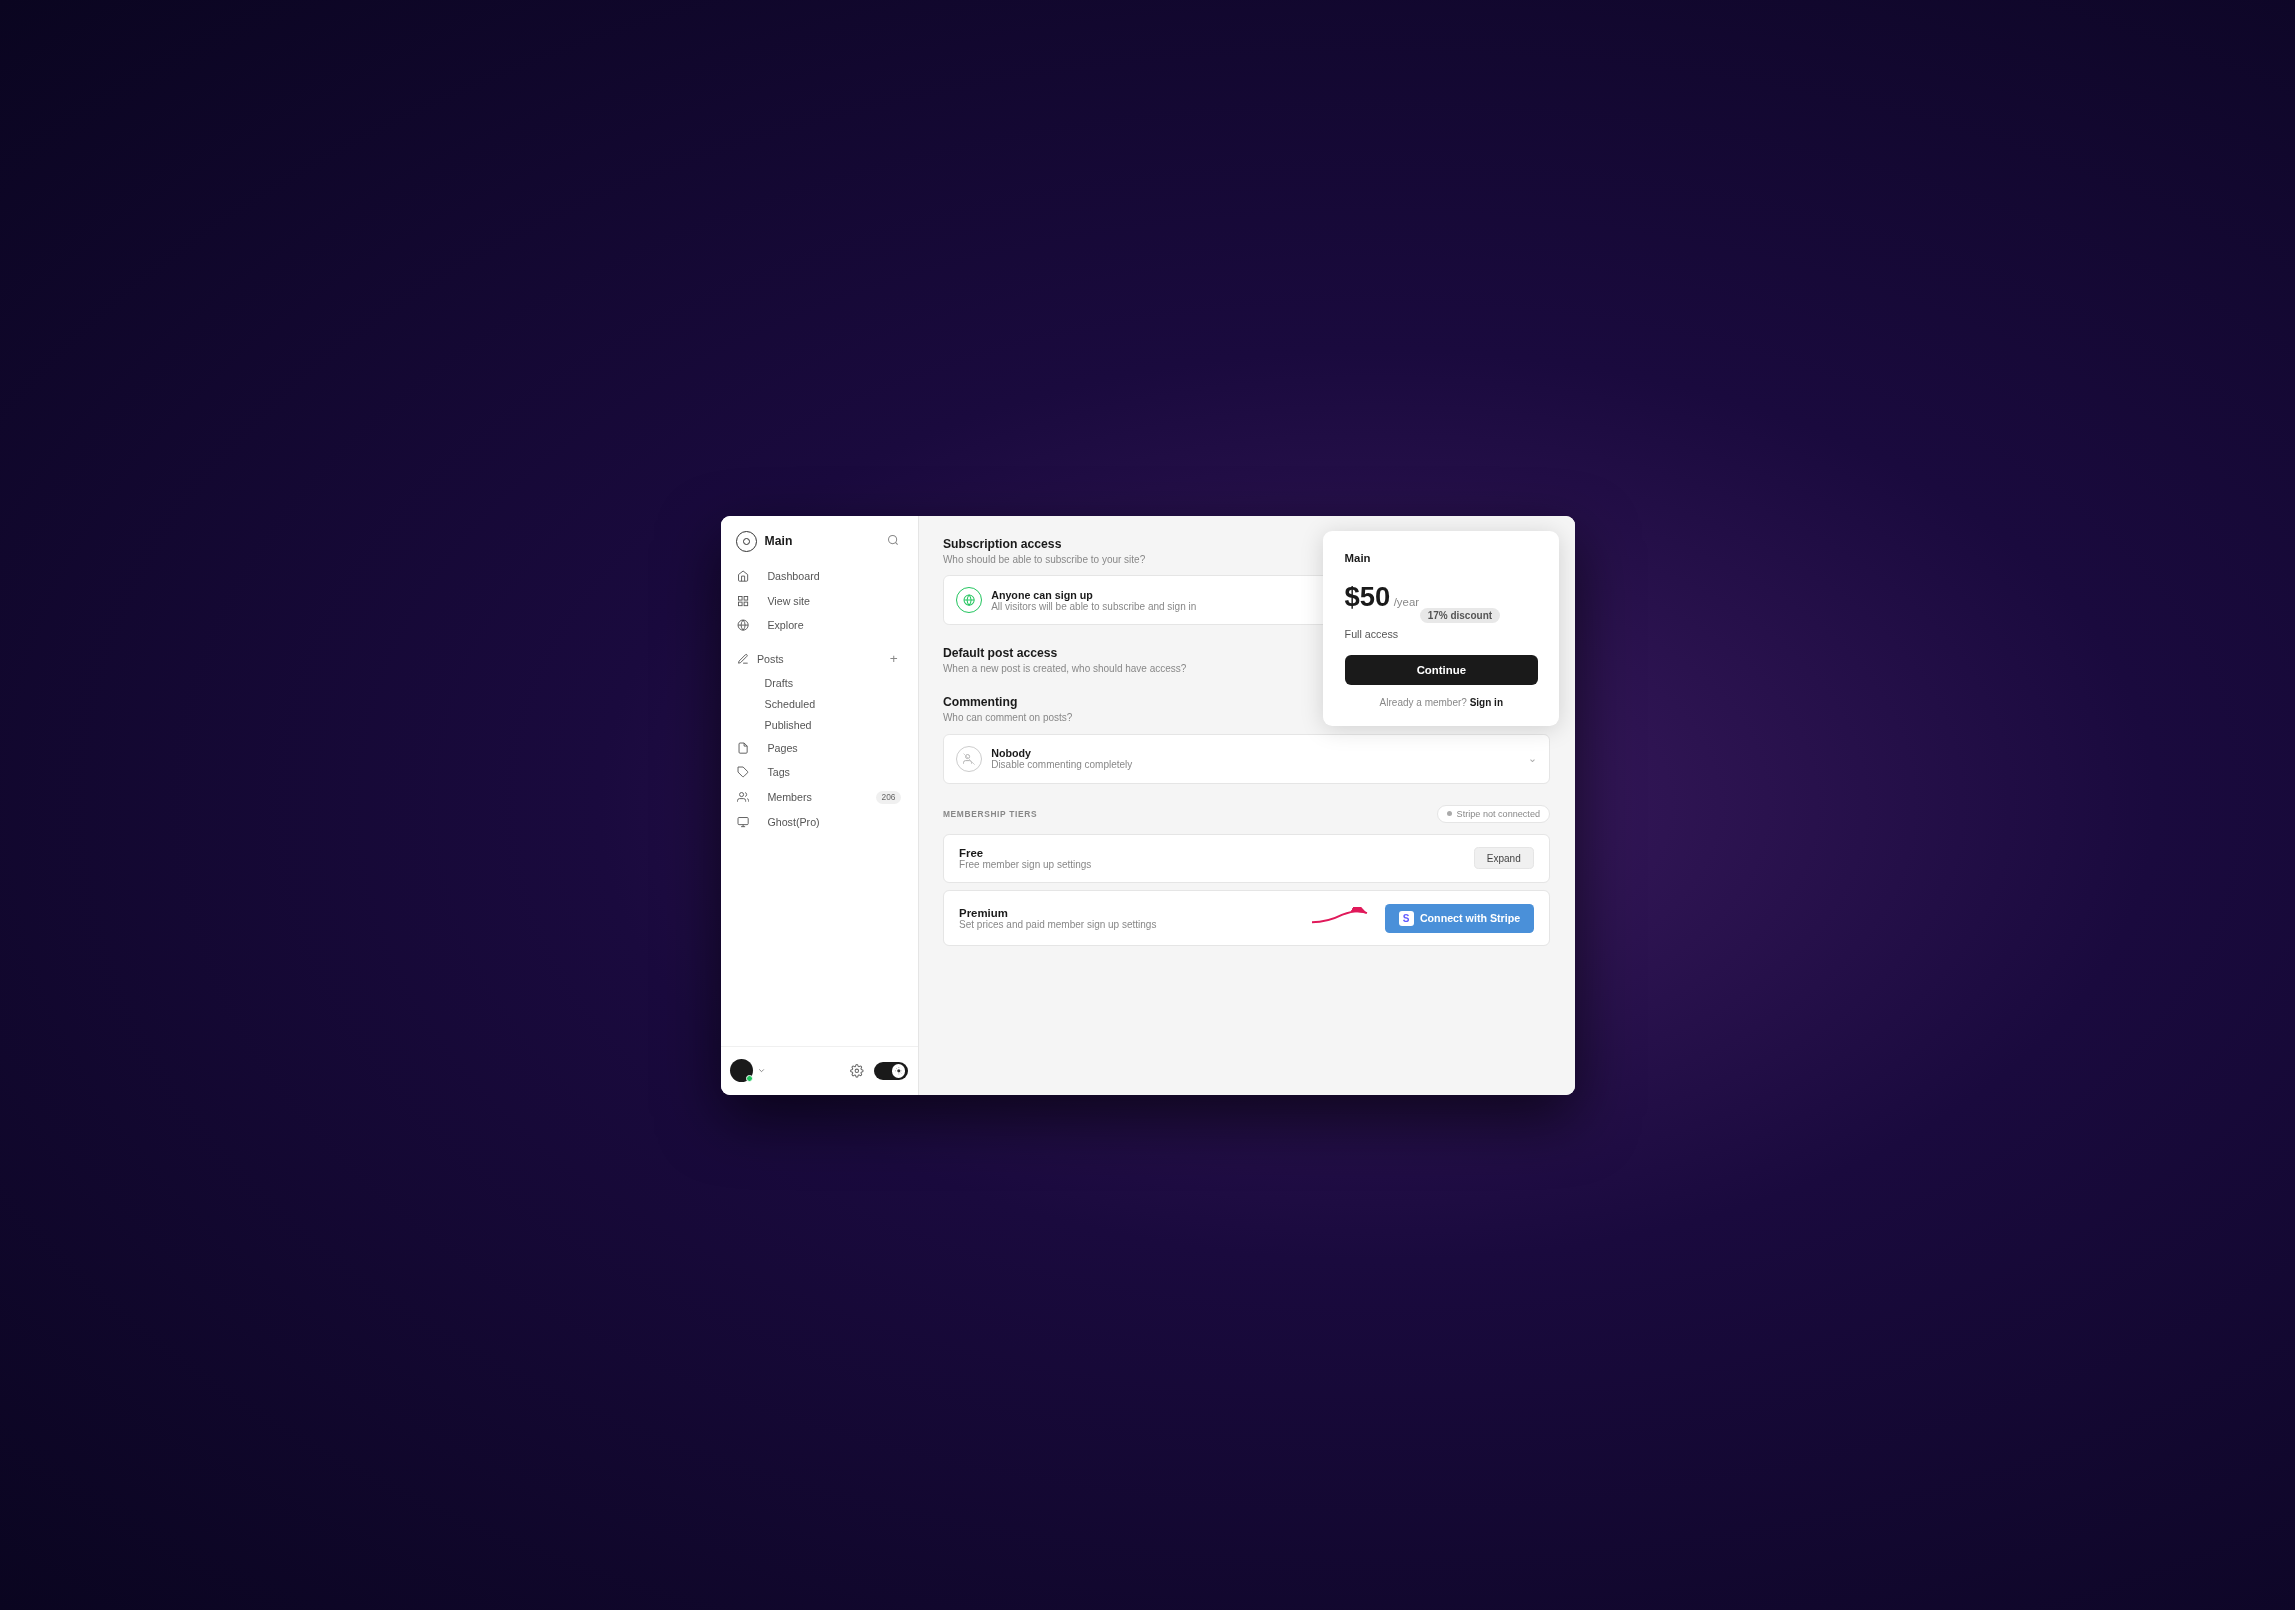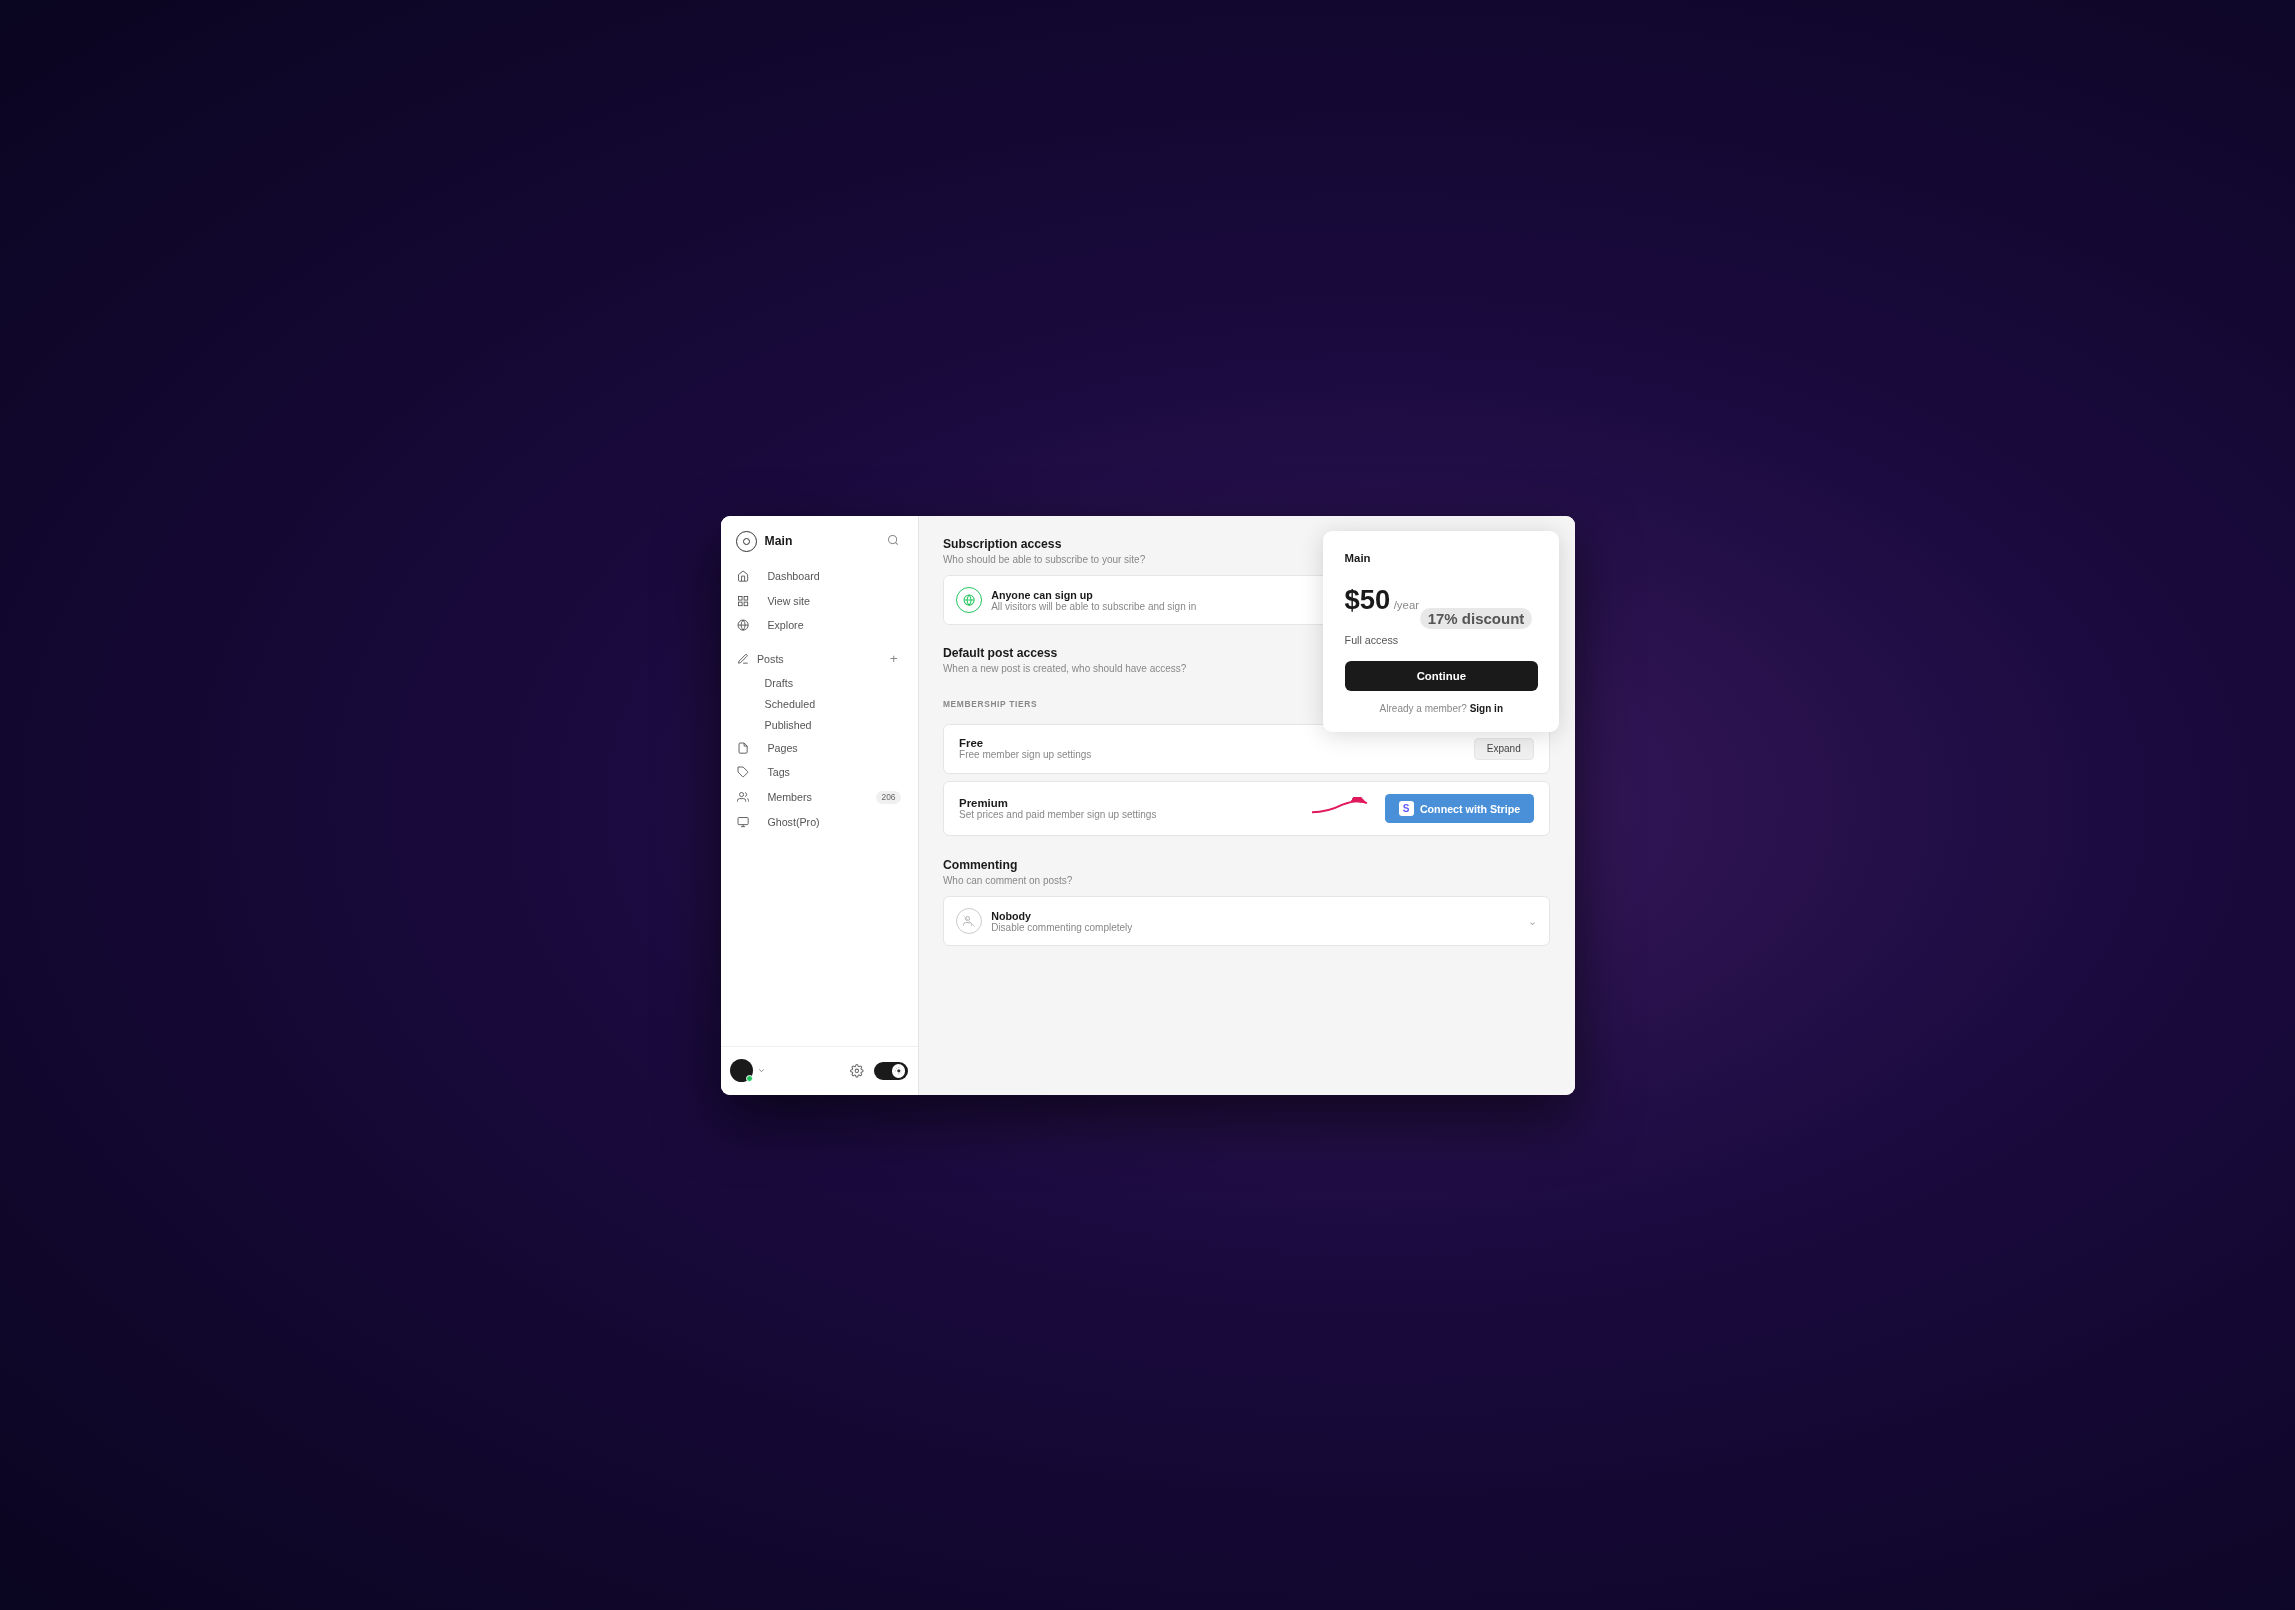--- a/index.html
+++ b/index.html
@@ -385,21 +385,21 @@
       color: #1a1a1a;
     }
     .popup-period {
       font-size: 11.4px;
       color: #888;
       font-weight: 400;
     }
     .popup-discount {
       background: #e8e8e8;
       color: #555;
-      font-size: 15px;
+      font-size: 10px;
       font-weight: 600;
       padding: 2.3px 7.6px;
       border-radius: 15.2px;
       margin-top: 36px;
     }
     .popup-access {
       font-size: 10.7px;
       color: #555;
       margin-bottom: 15.2px;
     }
@@ -611,20 +611,39 @@
         <span class="chevron-icon">⌄</span>
       </div>
     </div>
 
     <div class="section-block">
       <div class="section-label">Default post access</div>
       <div class="section-sublabel">When a new post is created, who should have access?</div>
     </div>
 
     <div class="section-block">
+      <div class="section-label">Commenting</div>
+      <div class="section-sublabel">Who can comment on posts?</div>
+      <div class="dropdown-card">
+        <div class="dropdown-icon-grey">
+          <svg width="12.2" height="12.2" viewBox="0 0 24 24" fill="none" stroke="currentColor" stroke-width="1.8">
+            <path d="M17 21v-2a4 4 0 0 0-4-4H5a4 4 0 0 0-4 4v2"></path>
+            <circle cx="9" cy="7" r="4"></circle>
+            <line x1="1" y1="1" x2="23" y2="23" stroke="#ccc"></line>
+          </svg>
+        </div>
+        <div class="dropdown-text">
+          <div class="dropdown-main">Nobody</div>
+          <div class="dropdown-sub">Disable commenting completely</div>
+        </div>
+        <span class="chevron-icon">⌄</span>
+      </div>
+    </div>
+
+    <div class="section-block">
       <div class="section-header-row">
         <span class="section-header-label">MEMBERSHIP TIERS</span>
         <div class="stripe-badge">
           <div class="stripe-dot"></div>
           <span>Stripe not connected</span>
         </div>
       </div>
 
       <div class="tier-card">
         <div>
@@ -649,34 +668,15 @@
             </defs>
             <path d="M0 20 Q20 20 40 10 Q60 2 72 8" fill="none" stroke="#e0195a" stroke-width="2.5" marker-end="url(#arrowhead)"></path>
           </svg>
           <button class="connect-stripe-btn">
             <div class="stripe-s">S</div>
             <span>Connect with Stripe</span>
           </button>
         </div>
       </div>
     </div>
-
-    <div class="section-block">
-      <div class="section-label">Commenting</div>
-      <div class="section-sublabel">Who can comment on posts?</div>
-      <div class="dropdown-card">
-        <div class="dropdown-icon-grey">
-          <svg width="12.2" height="12.2" viewBox="0 0 24 24" fill="none" stroke="currentColor" stroke-width="1.8">
-            <path d="M17 21v-2a4 4 0 0 0-4-4H5a4 4 0 0 0-4 4v2"></path>
-            <circle cx="9" cy="7" r="4"></circle>
-            <line x1="1" y1="1" x2="23" y2="23" stroke="#ccc"></line>
-          </svg>
-        </div>
-        <div class="dropdown-text">
-          <div class="dropdown-main">Nobody</div>
-          <div class="dropdown-sub">Disable commenting completely</div>
-        </div>
-        <span class="chevron-icon">⌄</span>
-      </div>
-    </div>
   </div>
 </div>
 
 
 </body></html>

